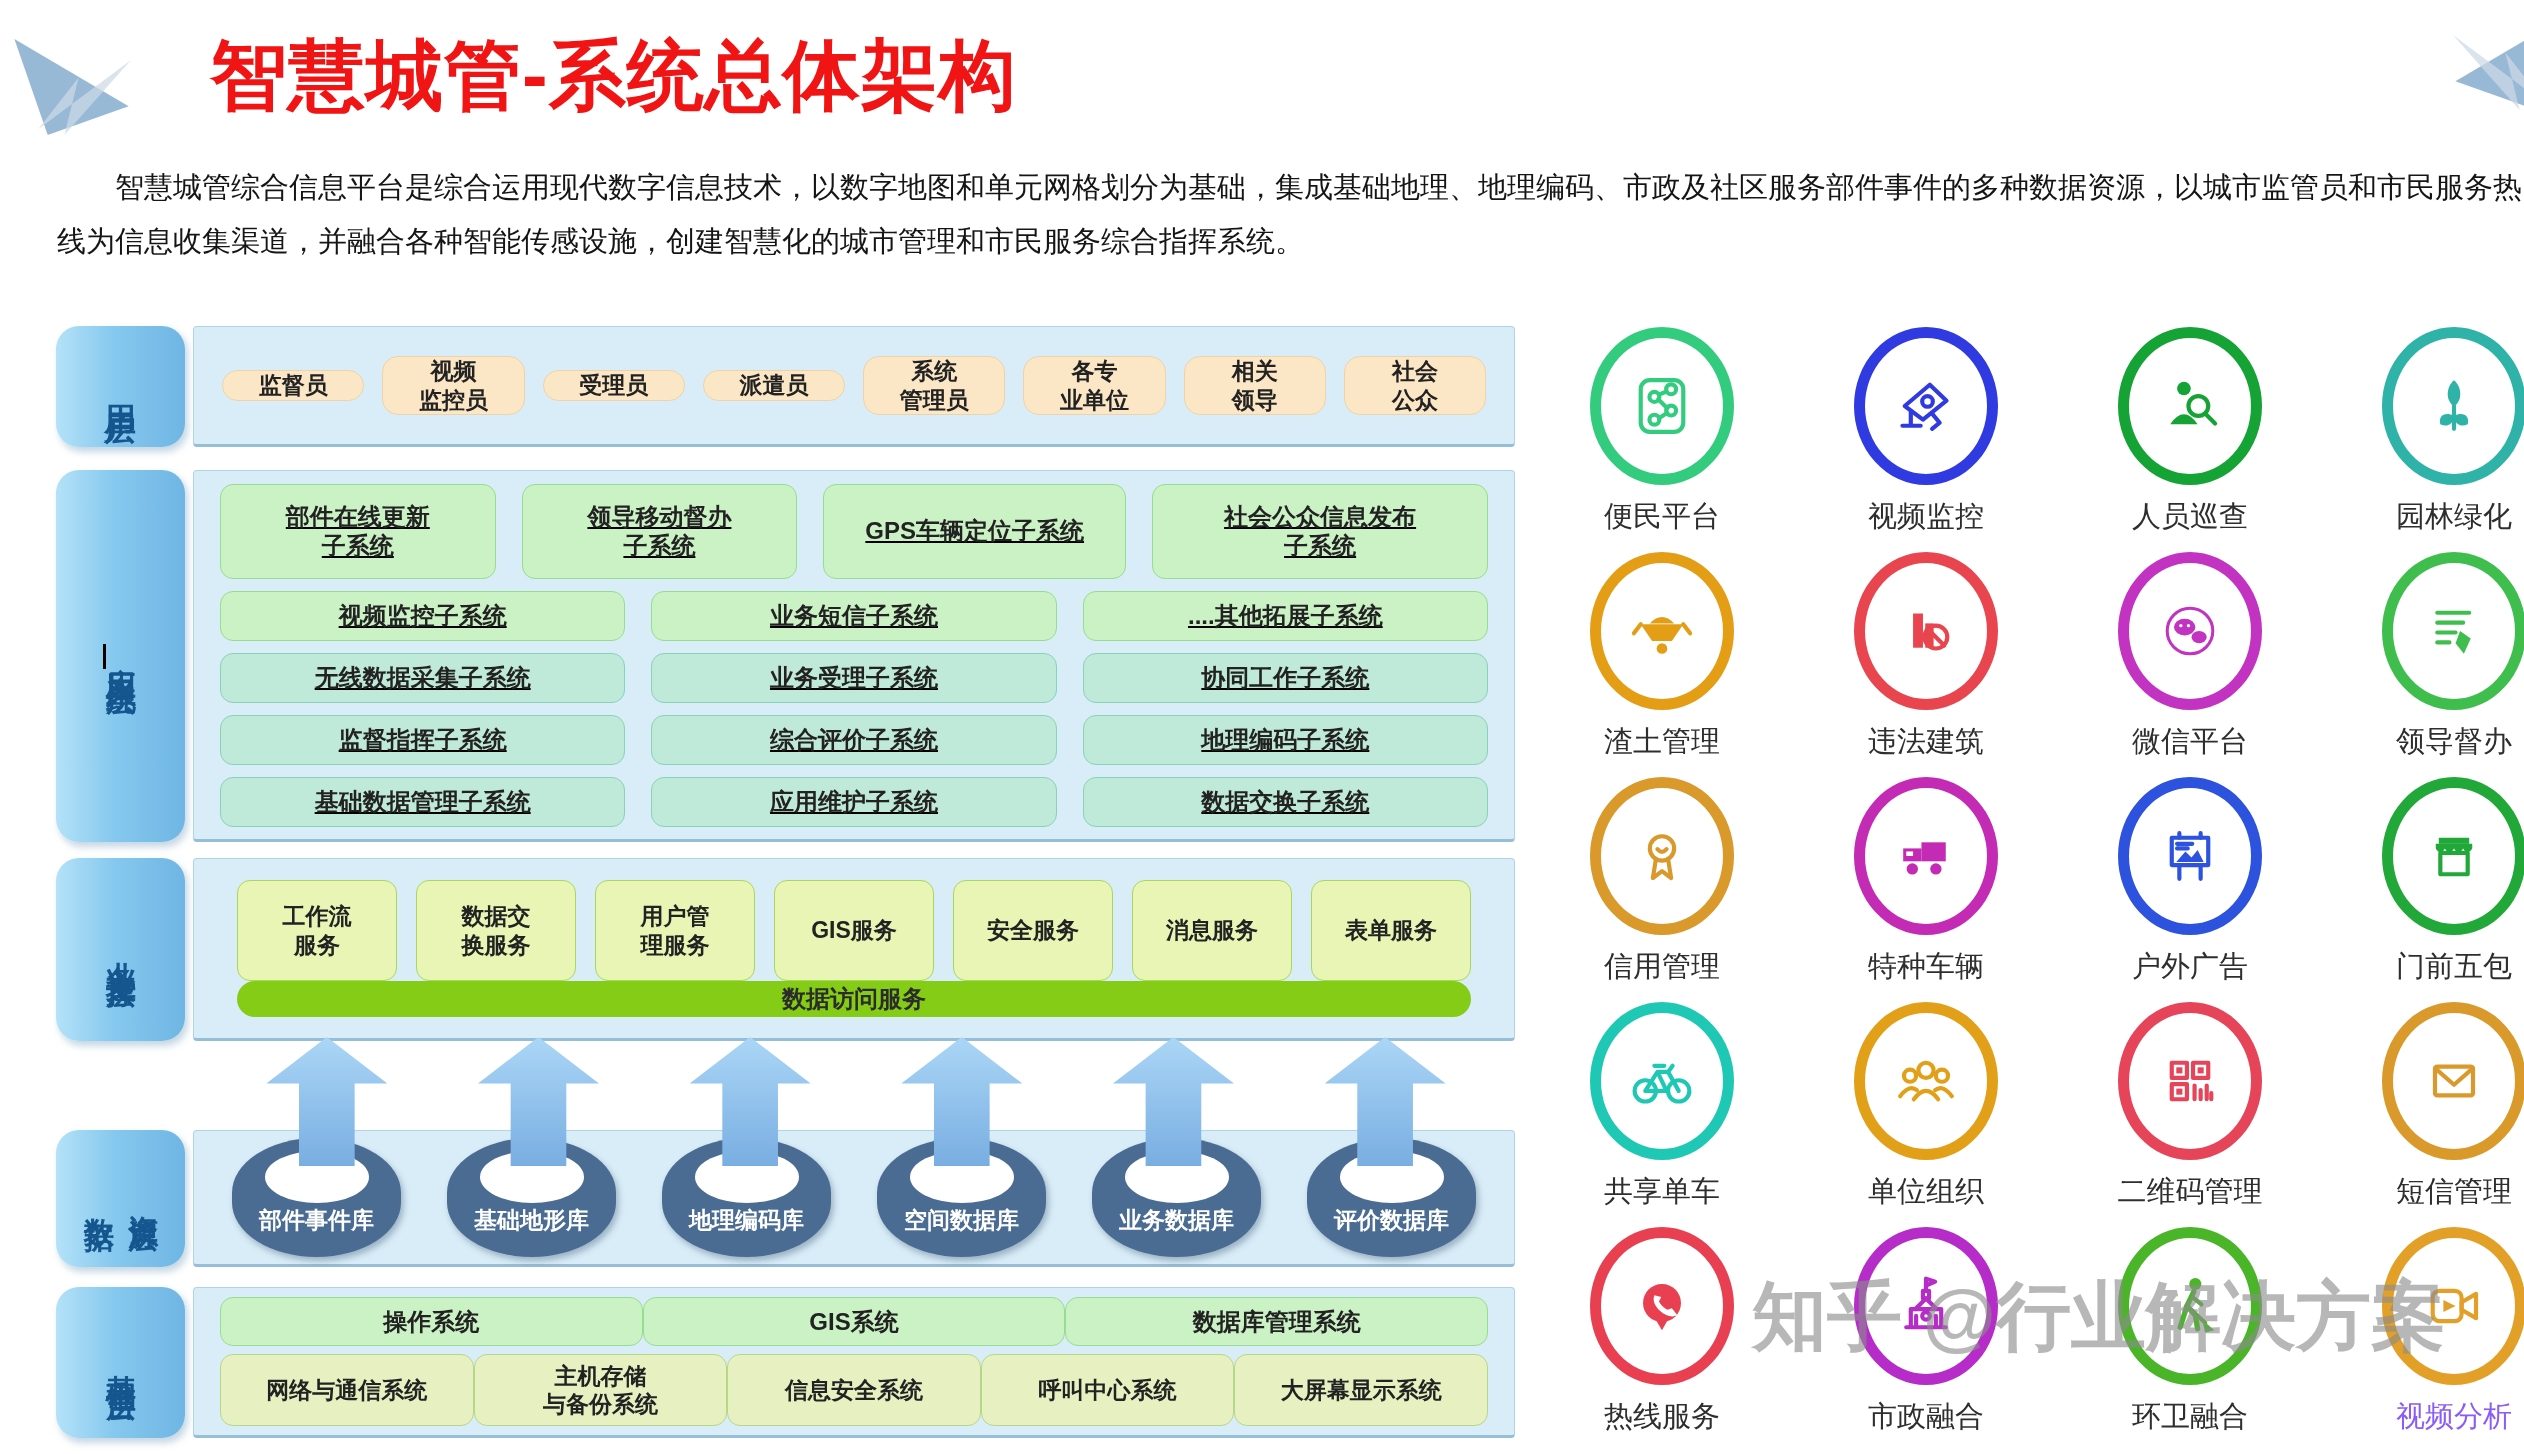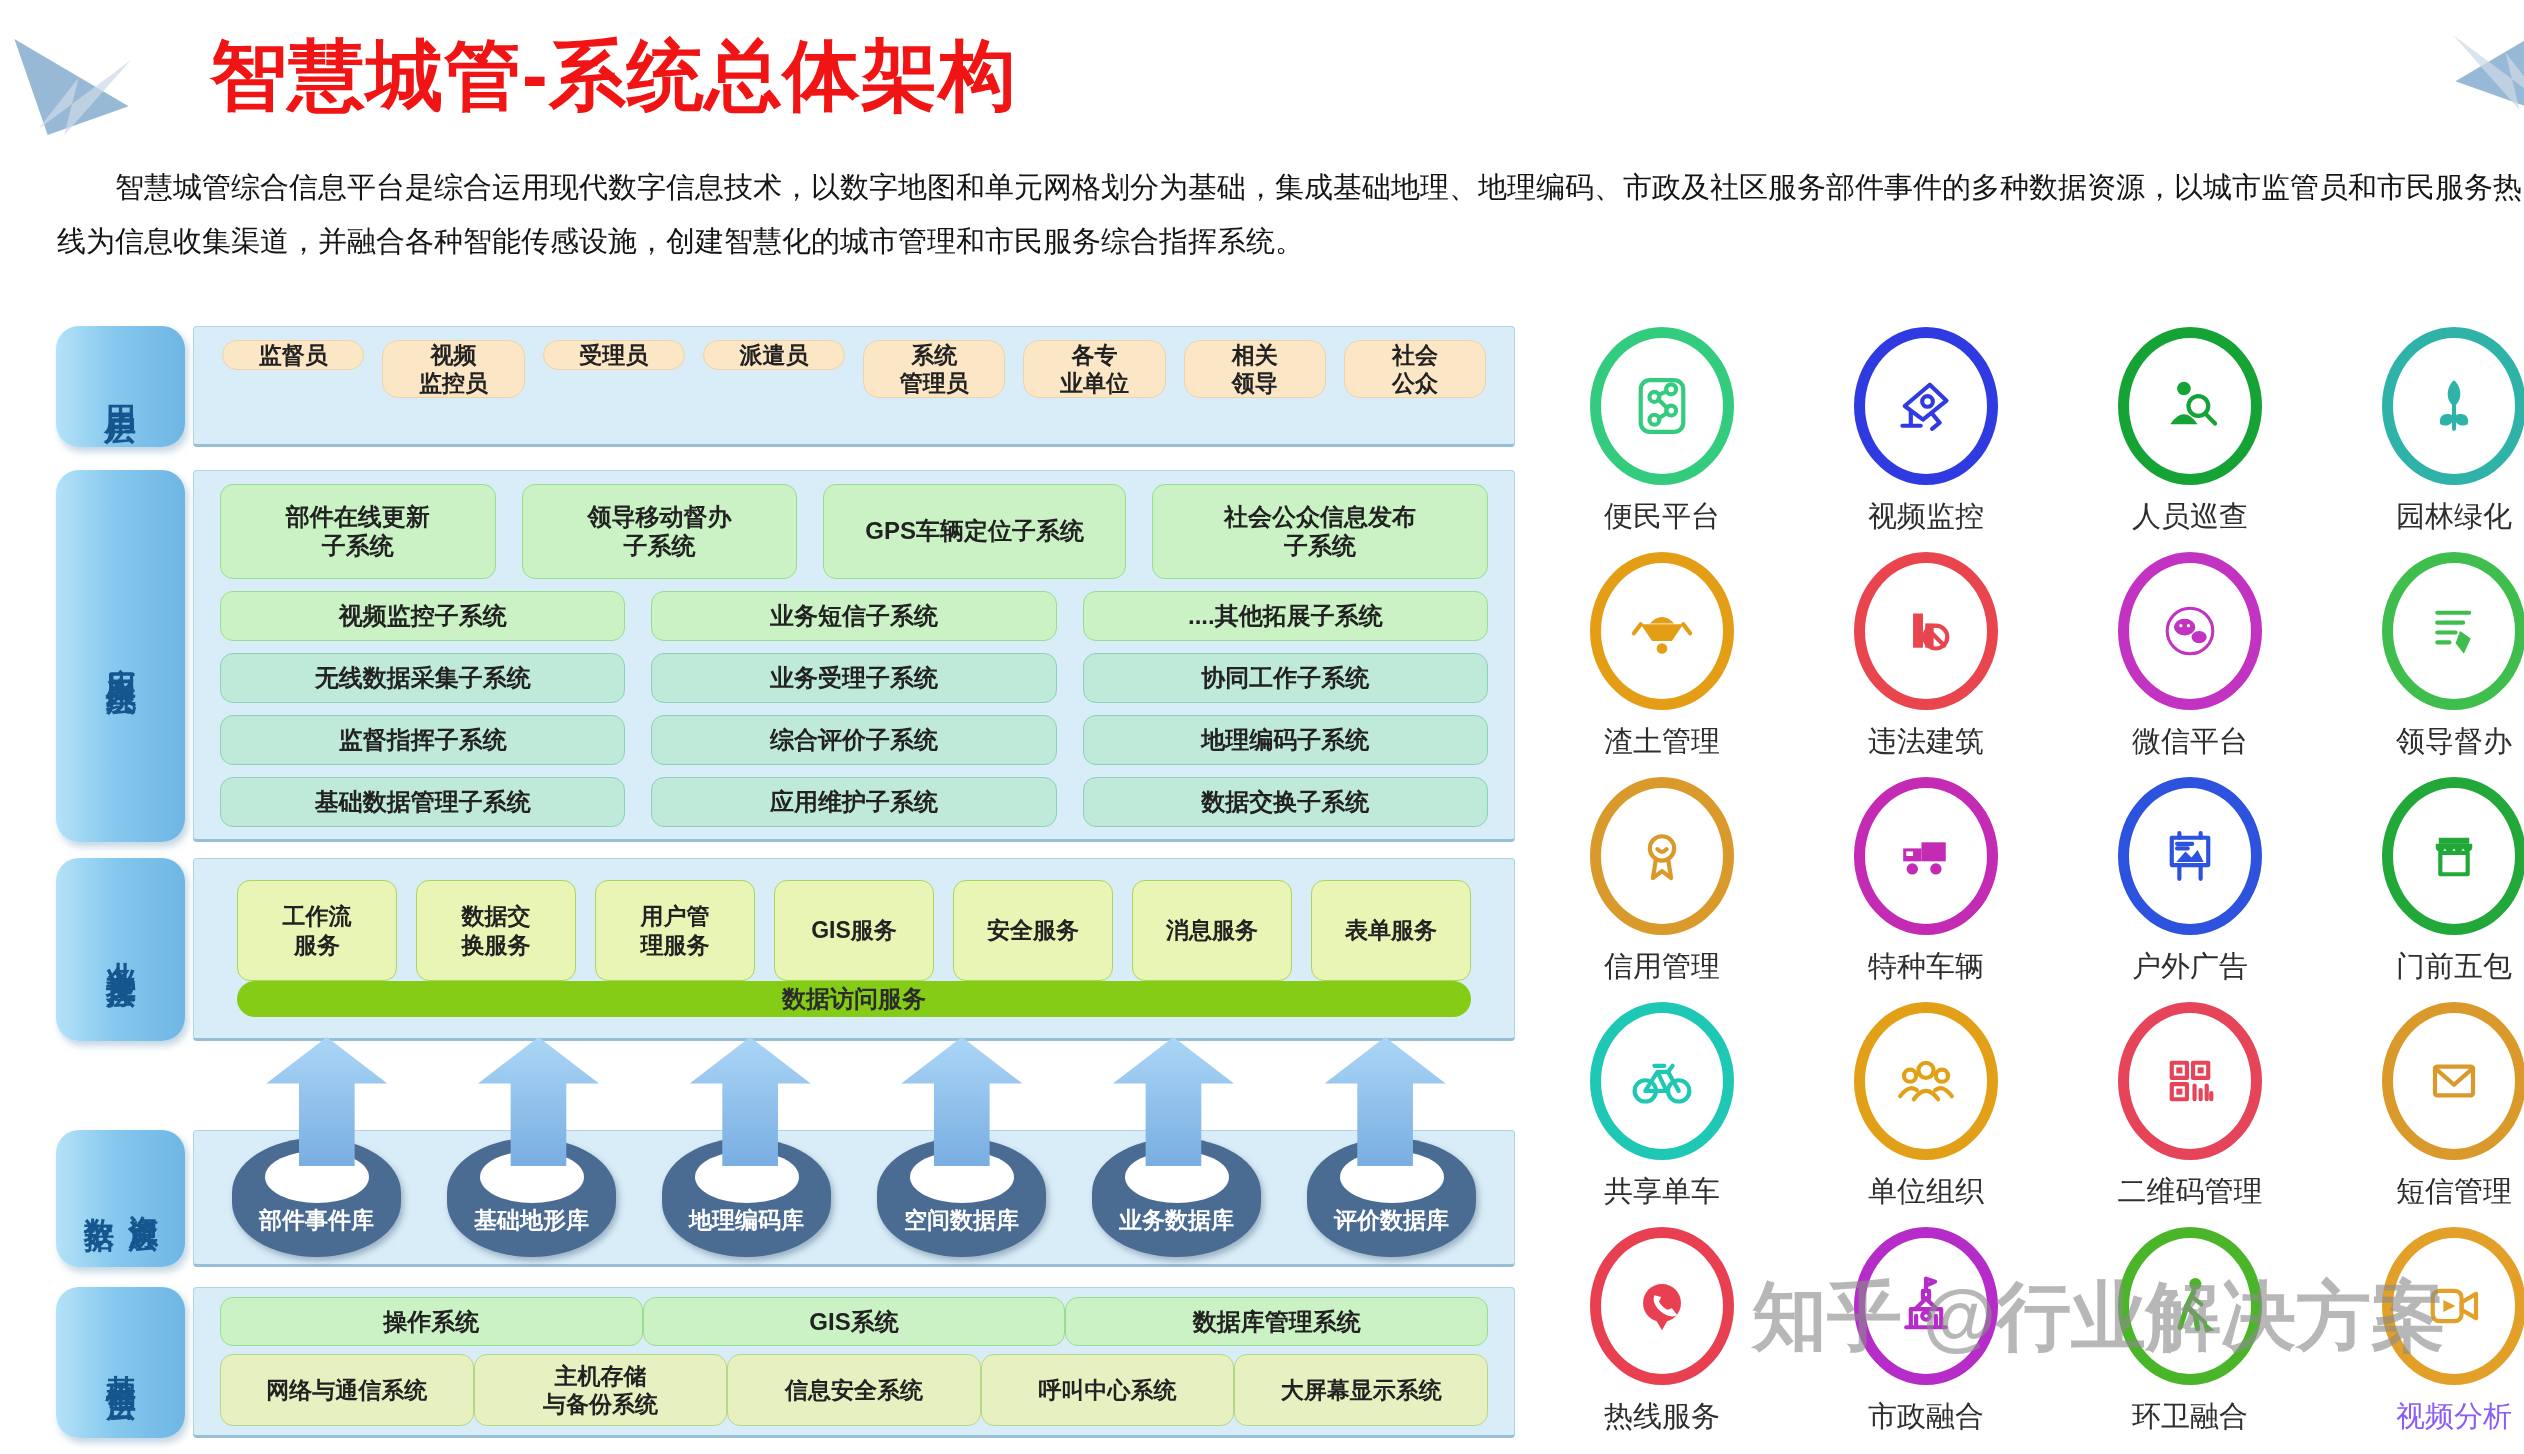--- a/index.html
+++ b/index.html
@@ -17,42 +17,42 @@
   
   #title{position:absolute;left:194px;top:9px;margin:16px;font-size:77px;font-weight:800;
     color:#f01414;letter-spacing:1px;}
   #intro{position:absolute;left:57px;top:161px;width:2474px;margin:0;font-size:29px;
     line-height:1.85;color:#151515;text-indent:2em;}
 
   
   #diagram{position:absolute;left:56px;top:326px;width:1459px;height:1116px;}
   .layer{position:absolute;left:0;right:0;display:flex;align-items:stretch;}
   #layer-users{top:0;height:121px;}
-  #layer-apps{top:144px;height:372px;}
+  #layer-apps{top:144px;height:372px;text-decoration:underline;}
   #layer-support{top:532px;height:183px;}
   #layer-data{top:804px;height:137px;}
   #layer-platform{top:961px;height:151px;}
 
   .llabel{width:129px;margin-right:8px;border-radius:23px;
     background:linear-gradient(90deg,#b4e2f8 0%,#86c8ee 45%,#6fb6e4 100%);
     box-shadow:3px 4.5px 7px rgba(90,140,175,.35);
     display:flex;align-items:center;justify-content:center;gap:3px;}
   .llabel span{writing-mode:vertical-rl;text-orientation:upright;color:#15568e;
     font-weight:800;font-size:30px;letter-spacing:5px;}
   #layer-users .llabel span{font-size:32px;}
 
   .panel{flex:1;background:#d9edf8;border:1.5px solid #b0d3e6;border-bottom:3.5px solid #96bed6;
     border-radius:4px;box-sizing:border-box;display:flex;flex-direction:column;justify-content:center;}
 
   .box{display:flex;align-items:center;justify-content:center;text-align:center;
     font-weight:700;color:#222;white-space:pre-line;line-height:1.22;
     border-radius:13px;box-sizing:border-box;}
 
   
-  #users-panel{flex-direction:row;padding:13px 28px;gap:18px;align-items:flex-start;}
+  #users-panel{flex-direction:row;padding:13px 28px;gap:18px;align-items:center;}
   #users-panel .box{flex:1;background:#fbe7c6;border:1px solid #eed3a8;border-radius:16px;font-size:23px;}
 
   
   #apps-panel{padding:12px 26px;gap:12px;}
   #apps-panel .row{display:flex;gap:26px;height:50px;}
   #apps-panel .row.tall{height:95px;}
   #apps-panel .box{flex:1;font-size:24px;background:#cbf2c5;border:1.5px solid #97dd8f;}
   #apps-panel .row.tall .box:nth-child(3){flex:1.1;}
   #apps-panel .row.tall .box:nth-child(4){flex:1.22;}
   #apps-panel .row.teal .box{background:#bfe9d8;border-color:#8ad2b6;}

